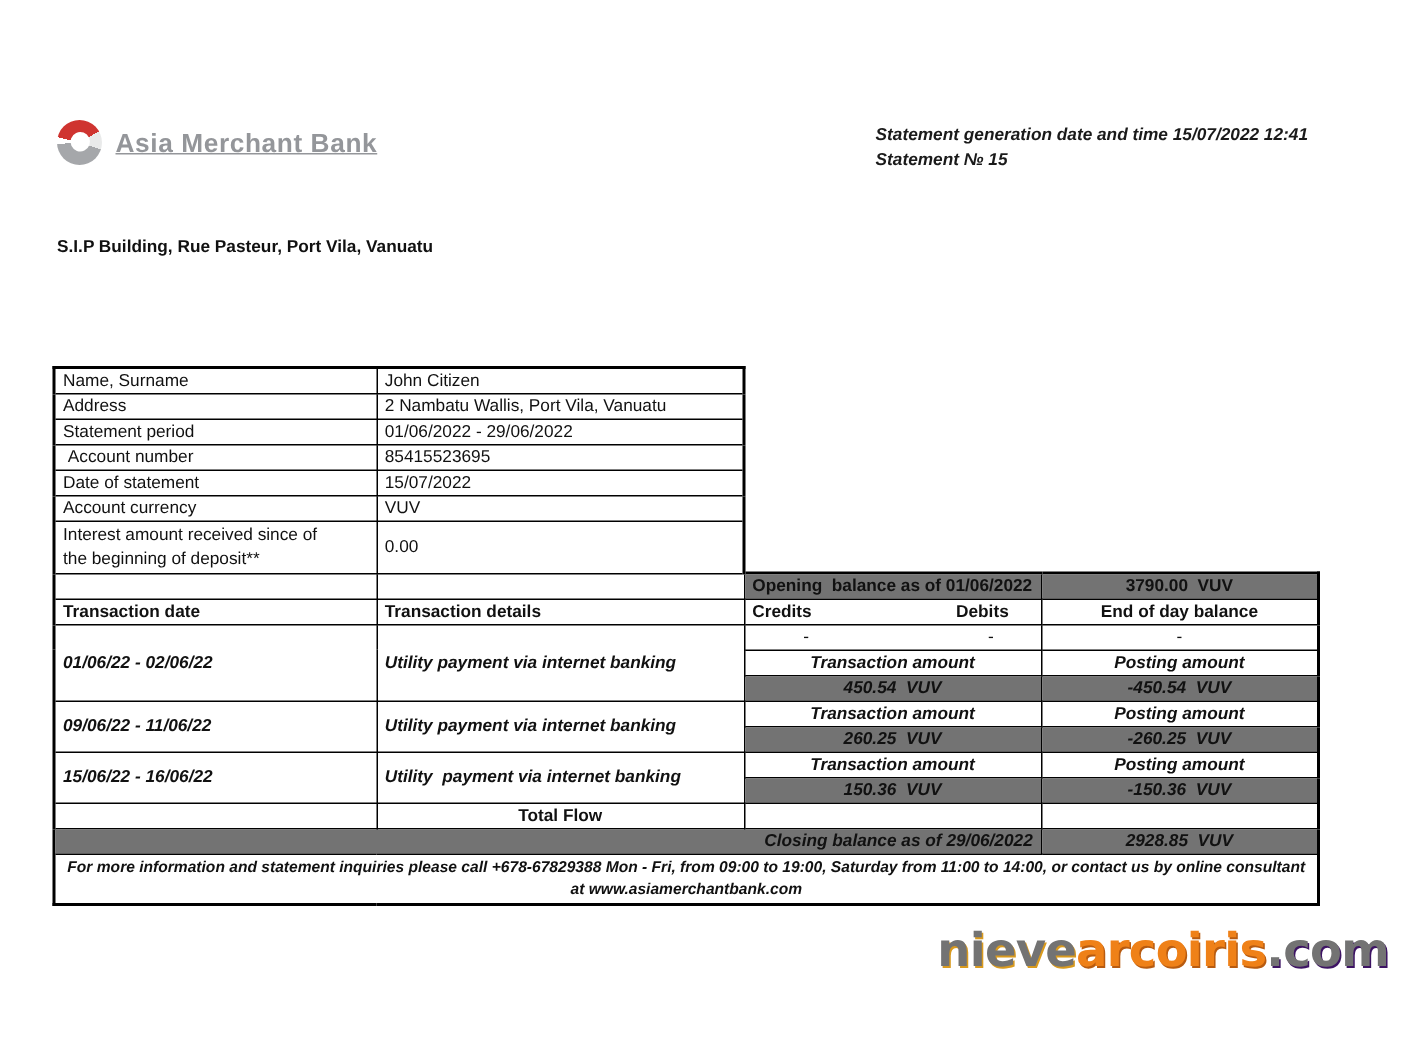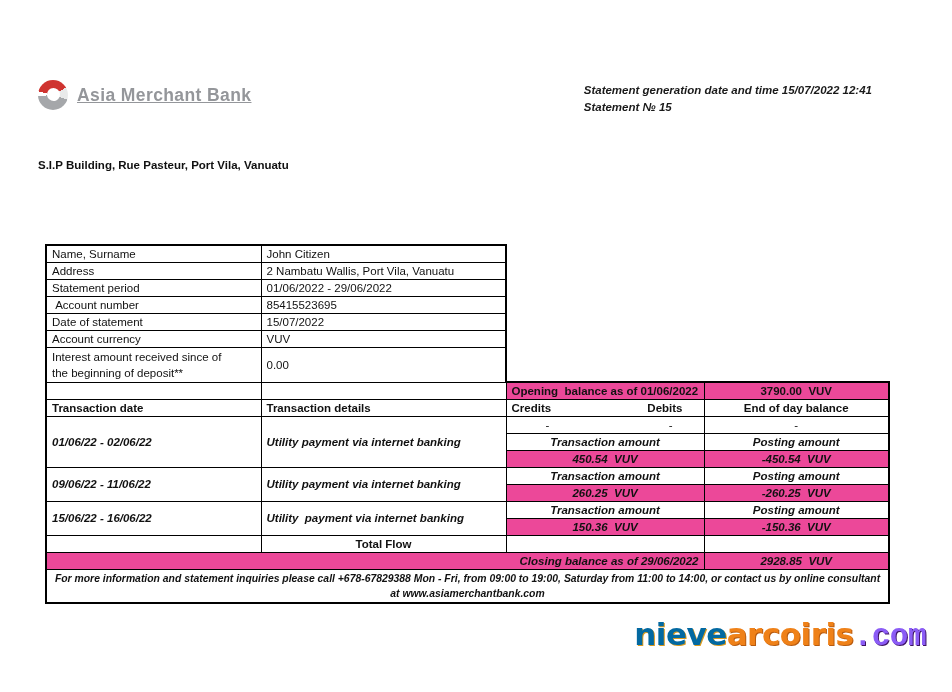--- a/index.html
+++ b/index.html
@@ -17,26 +17,26 @@
   .logo-icon::after { content:""; position:absolute; left:9px; top:8px; width:13px; height:13px;
     border-radius:50%; background:#fff; transform:rotate(20deg); }
   .logo-name { font-size:17.5px; font-weight:bold; color:#94969a; letter-spacing:.4px;text-decoration:underline; }
 
   .stmt-meta { position:absolute; top:82px; right:80px; 
     font-size:11.5px; font-weight:bold; font-style:italic; line-height:17px; color:#1a1a1a; }
 
   .bank-address { position:absolute; left:38px; top:159px; font-size:11.5px; font-weight:bold; }
 
   
-  table.doc { position:absolute; left:45px; top:244px; width:843px;
+  table.doc { position:absolute; left:35px; top:244px; width:843px;
     border-collapse:collapse; table-layout:fixed; font-size:11.5px; }
   table.doc td { border:1px solid #000; padding:1px 5px; height:17px; vertical-align:middle;
     overflow:hidden; white-space:nowrap; }
   td.ghost { border:none !important; background:transparent; }
-  td.gray { background:#ec4899; }
+  td.gray { background:#737373; }
   .b  { font-weight:bold; }
   .bi { font-weight:bold; font-style:italic; }
   .ctr { text-align:center; }
   .rgt { text-align:right; }
   .top { vertical-align:top; }
   tr.tall td { height:34px; }
   .two-line { white-space:normal; line-height:16px; }
   .interest-val { vertical-align:bottom;margin-left:43px; }
   .flexcell { display:flex; justify-content:space-between; align-items:center; }
   .hdr-cd { padding-right:16px; }
@@ -46,23 +46,23 @@
     font-weight:bold; font-style:italic; line-height:15px; height:34px; padding:2px 8px; }
   
   .bl2 { border-left:2px solid #000 !important; }
   .br2 { border-right:2px solid #000 !important; }
   .bt2 { border-top:2px solid #000 !important; }
   .bb2 { border-bottom:2px solid #000 !important; }
 
   
   .watermark { position:absolute; top:616px; right:26px; font-size:31px; font-weight:bold;
     letter-spacing:-0.5px; font-family:"DejaVu Sans", sans-serif; white-space:nowrap; }
-  .wm-1 { color:#0369a1; text-shadow:1px 1px 0 #d99a1e; }
+  .wm-1 { color:#737373; text-shadow:1px 1px 0 #d99a1e; }
   .wm-2 { color:#ef8118; text-shadow:1px 1px 0 #b85b10; }
-  .wm-3 { color:#8b5cf6; text-shadow:1px 1px 0 #3d1364;font-family:Liberation Mono, monospace; }
+  .wm-3 { color:#737373; text-shadow:1px 1px 0 #3d1364; }
 </style>
 </head>
 <body>
 
 <div class="page">
 
   <div class="logo">
     <span class="logo-icon"></span>
     <span class="logo-name">Asia Merchant Bank</span>
   </div>

